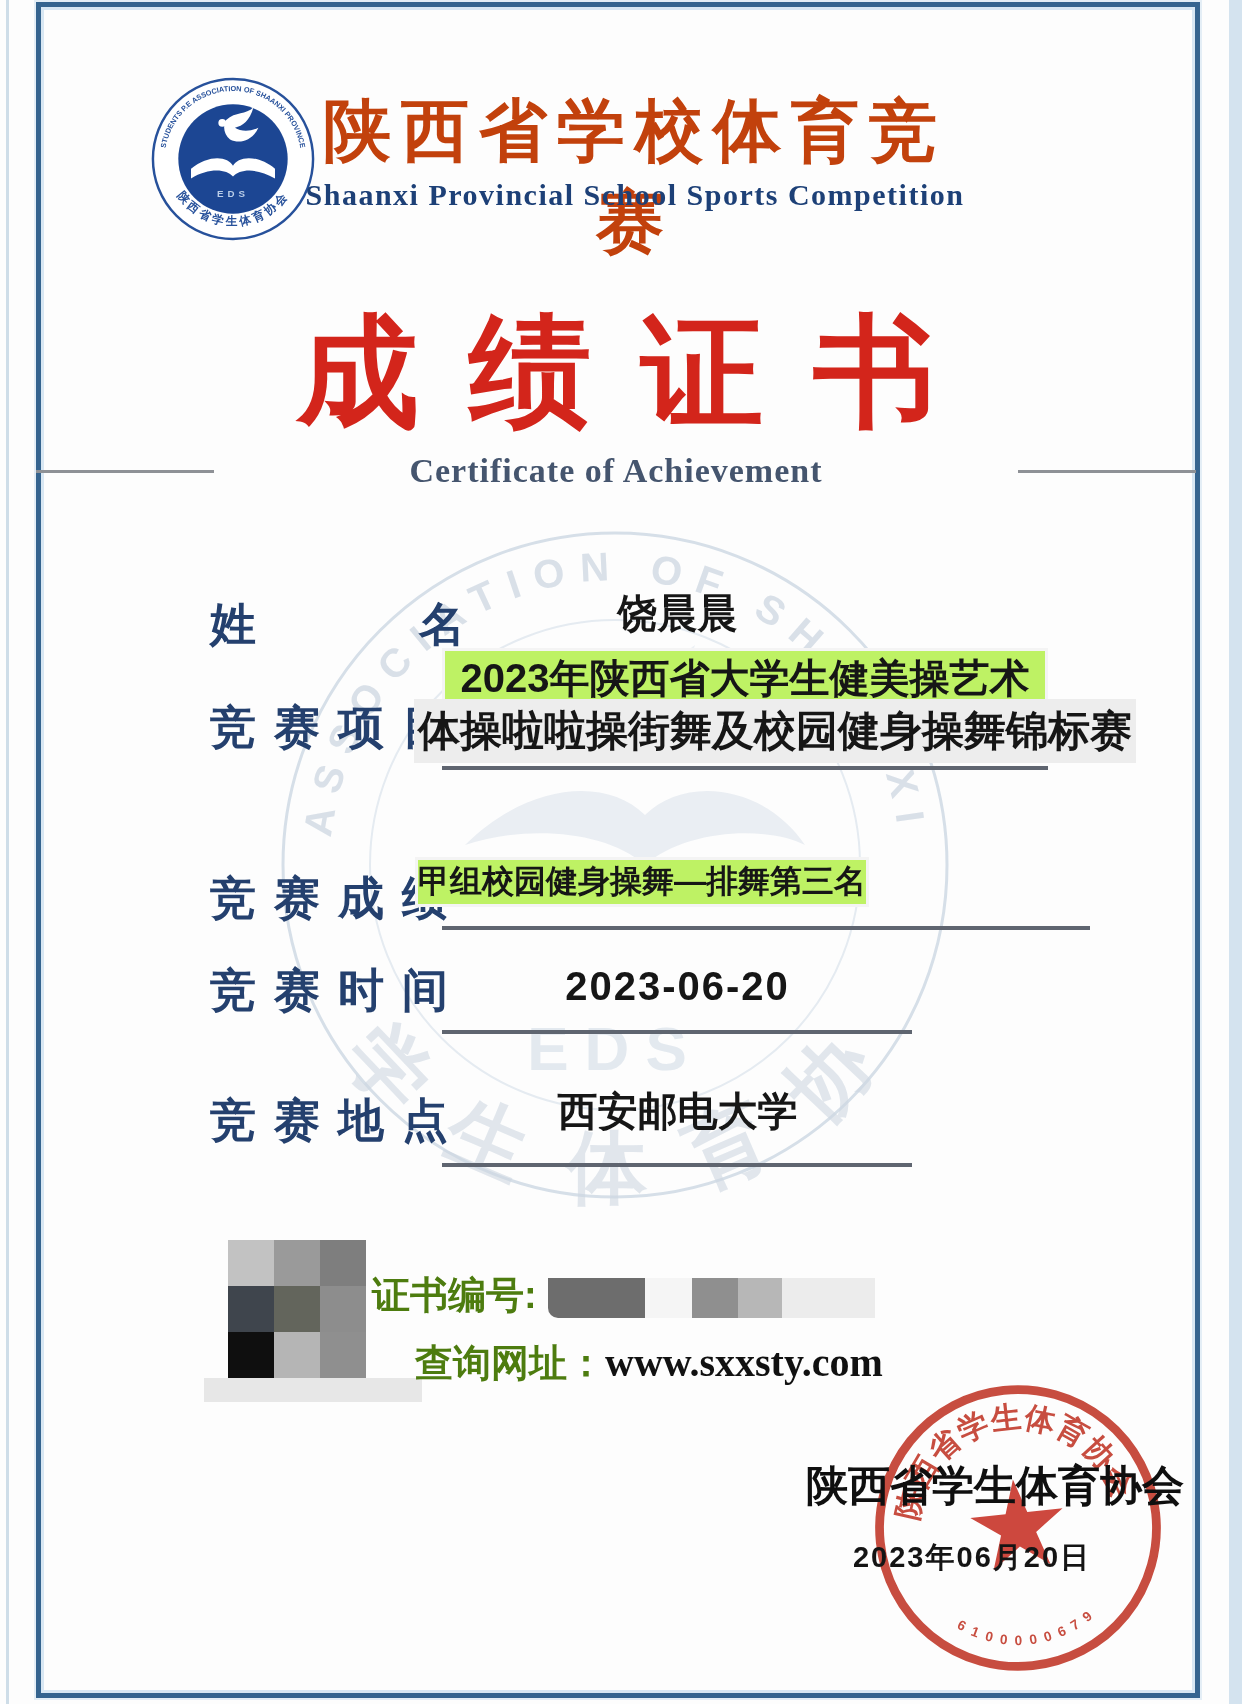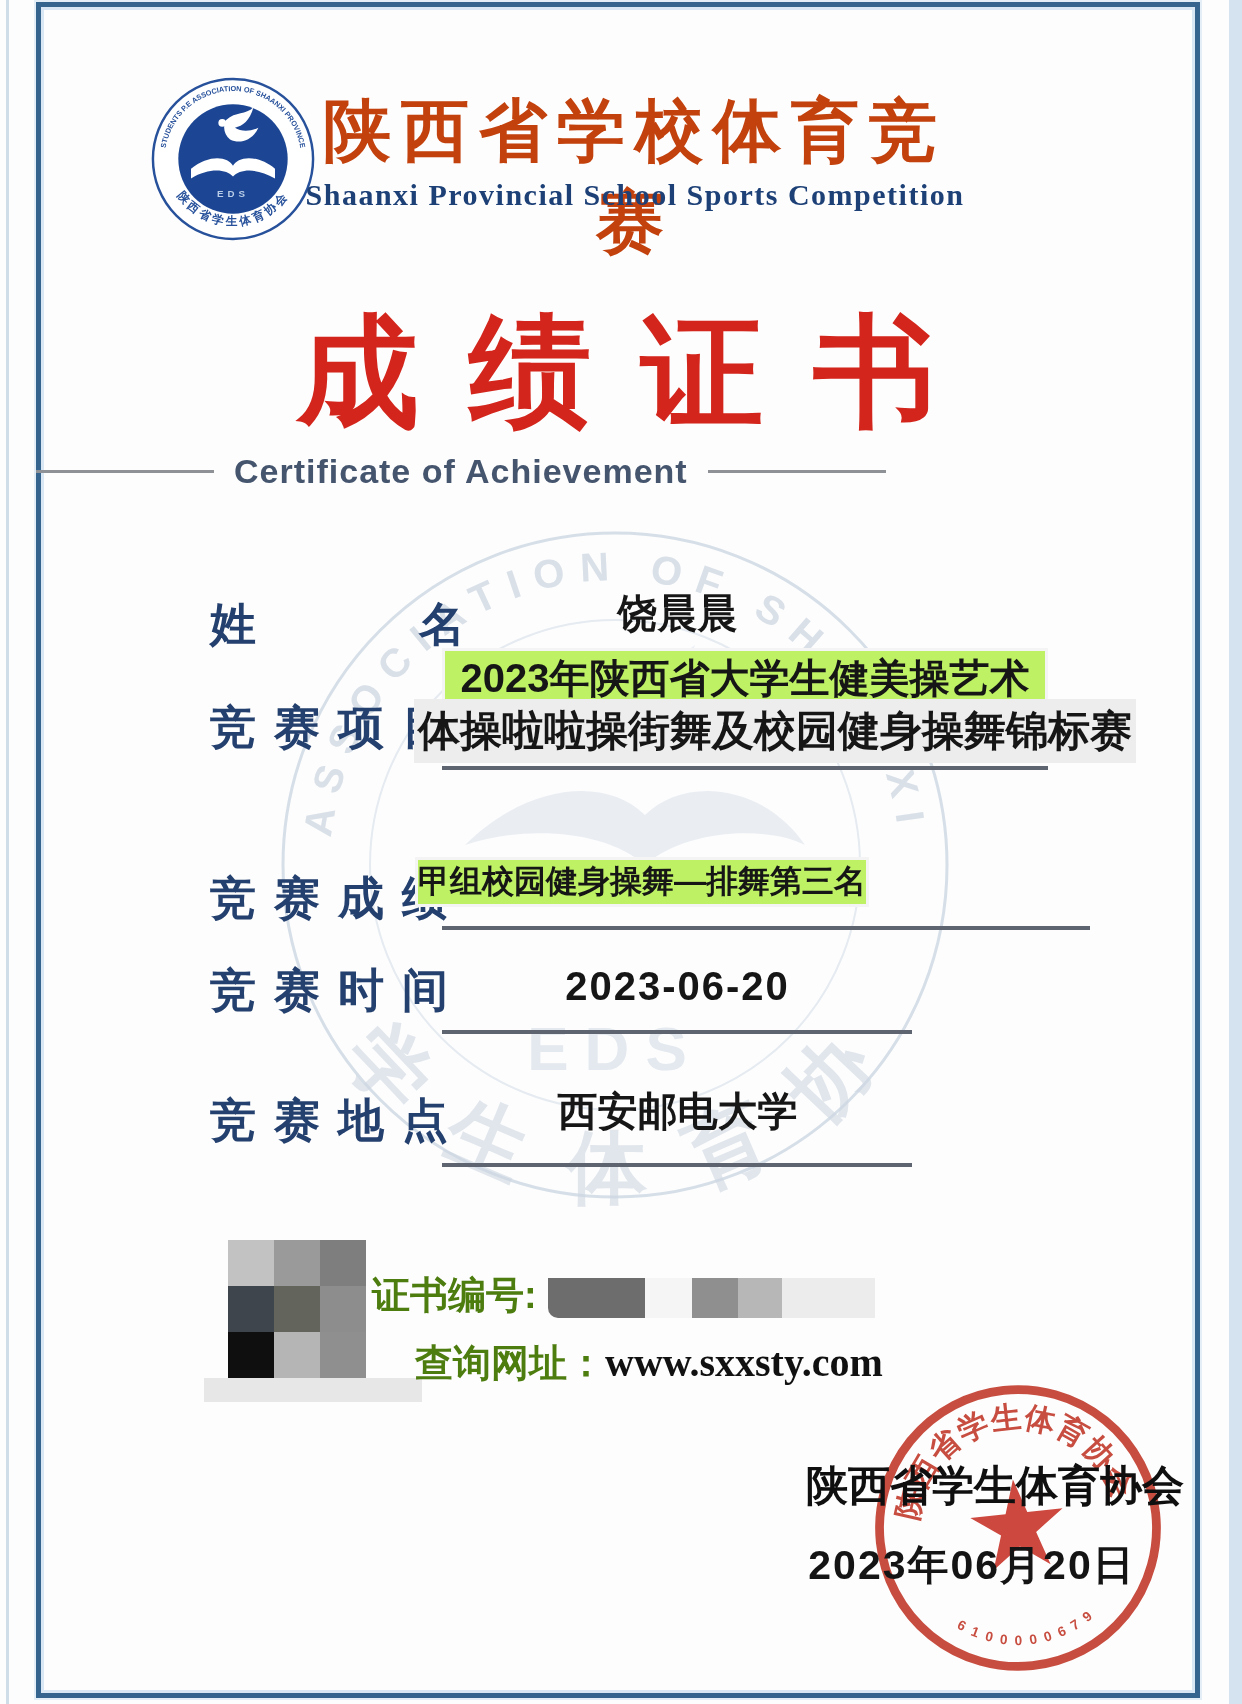--- a/index.html
+++ b/index.html
@@ -11,38 +11,38 @@
          box-shadow:inset 0 0 0 3px #d8e7f3, 0 0 0 2px #e4eef6;}
   .abs{position:absolute;}
   
   .header-cn{left:285px;top:86px;width:700px;text-align:center;font-size:68px;font-weight:800;
              color:#c2410c;letter-spacing:10px;}
   .header-en{left:275px;top:178px;width:720px;text-align:center;font-size:30px;font-weight:700;
              color:#1d4077;letter-spacing:1.5px;font-family:"Liberation Serif","DejaVu Serif",serif;}
   
   .cert-title{left:36px;top:292px;width:1160px;text-align:center;font-size:122px;font-weight:800;
               color:#d3251b;letter-spacing:50px;text-indent:50px;}
-  .cert-subtitle-row{left:36px;top:452px;width:1160px;display:flex;align-items:center;justify-content:flex-start;gap:20px;}
+  .cert-subtitle-row{left:36px;top:452px;width:1160px;display:flex;align-items:center;justify-content:space-between;gap:20px;font-family:Liberation Serif, serif;}
   .sub-line{width:178px;height:3px;background:#8e9196;}
   .cert-subtitle{font-size:34px;font-weight:800;color:#45556e;letter-spacing:1px;}
   
   .f-label{color:#24406e;font-weight:800;font-size:46px;text-align:justify;text-align-last:justify;}
   .f-value{color:#161616;font-weight:700;}
   .f-line{height:4px;background:#5f6570;}
   .bg-paste{background:#ededed;box-shadow:0 0 0 4px #ededed;}
   .bg-paste-light{background:#bef264;box-shadow:0 0 0 3px #f4f4f4;}
   
   .qr{display:grid;grid-template-columns:repeat(3,46px);grid-auto-rows:46px;}
   .redact-row{display:flex;height:40px;}
   .redact-row div:first-child{border-bottom-left-radius:10px;}
   
   .foot-b{font-weight:800;color:#4d7c0f;font-size:38px;}
   .url{font-family:"Liberation Serif","DejaVu Serif",serif;font-weight:700;font-size:40px;color:#111;}
   .org{font-size:42px;font-weight:800;color:#0f0f0f;text-align:center;z-index:5;}
-  .idate{font-size:41px;font-weight:700;color:#141414;text-align:center;z-index:5;letter-spacing:2px;}
+  .idate{font-size:29px;font-weight:700;color:#141414;text-align:center;z-index:5;letter-spacing:2px;}
   .seal{z-index:4;opacity:.9;}
   .wm{z-index:0;}
   .content{z-index:2;}
 </style>
 </head>
 <body>
 
 <div class="page">
 
   <div class="scan-edge-left"></div>

